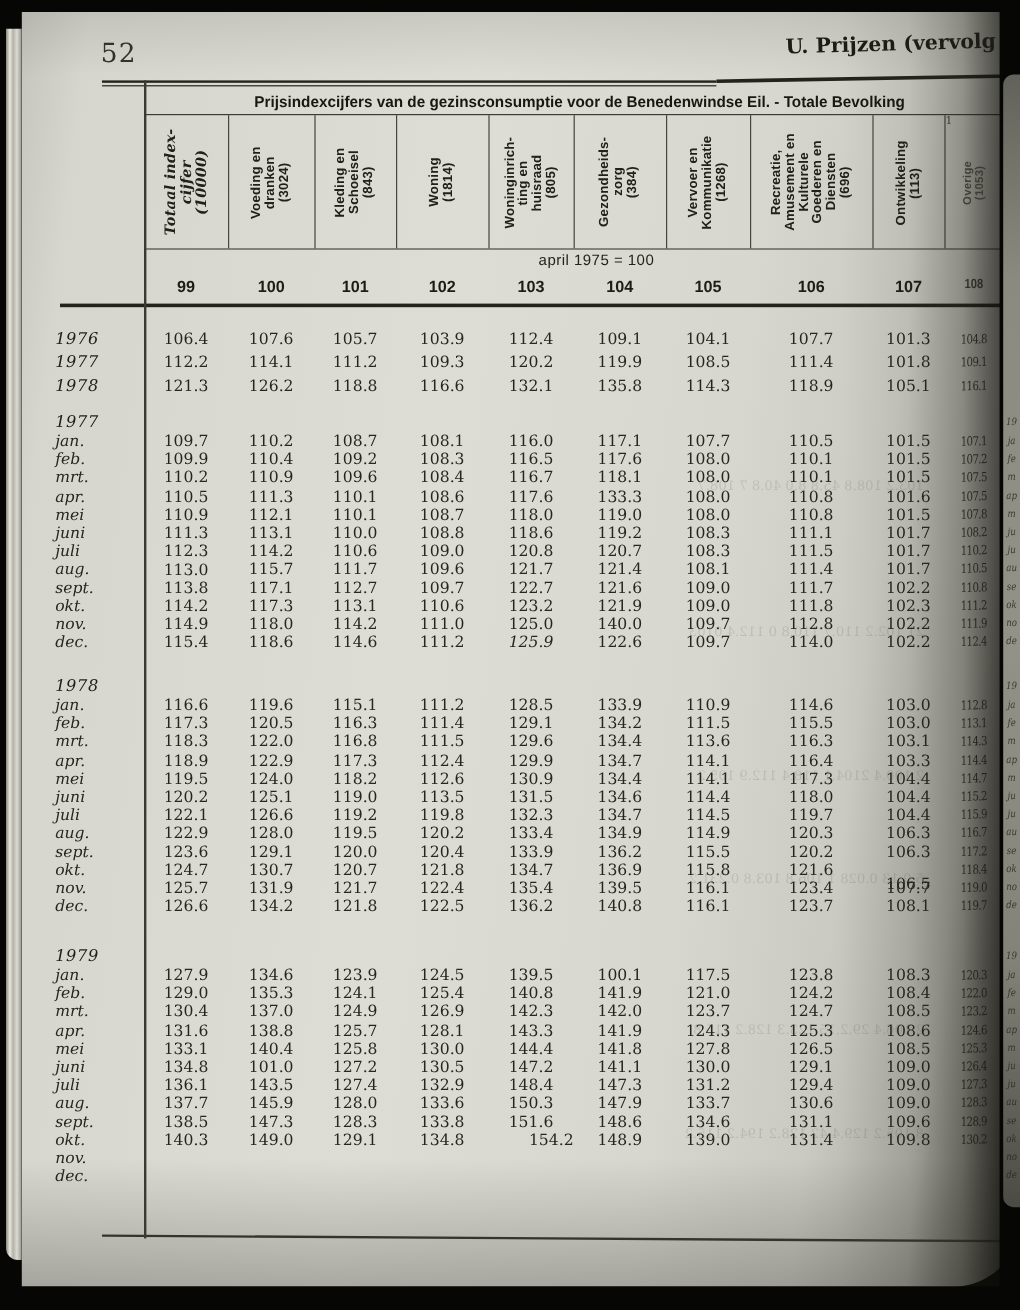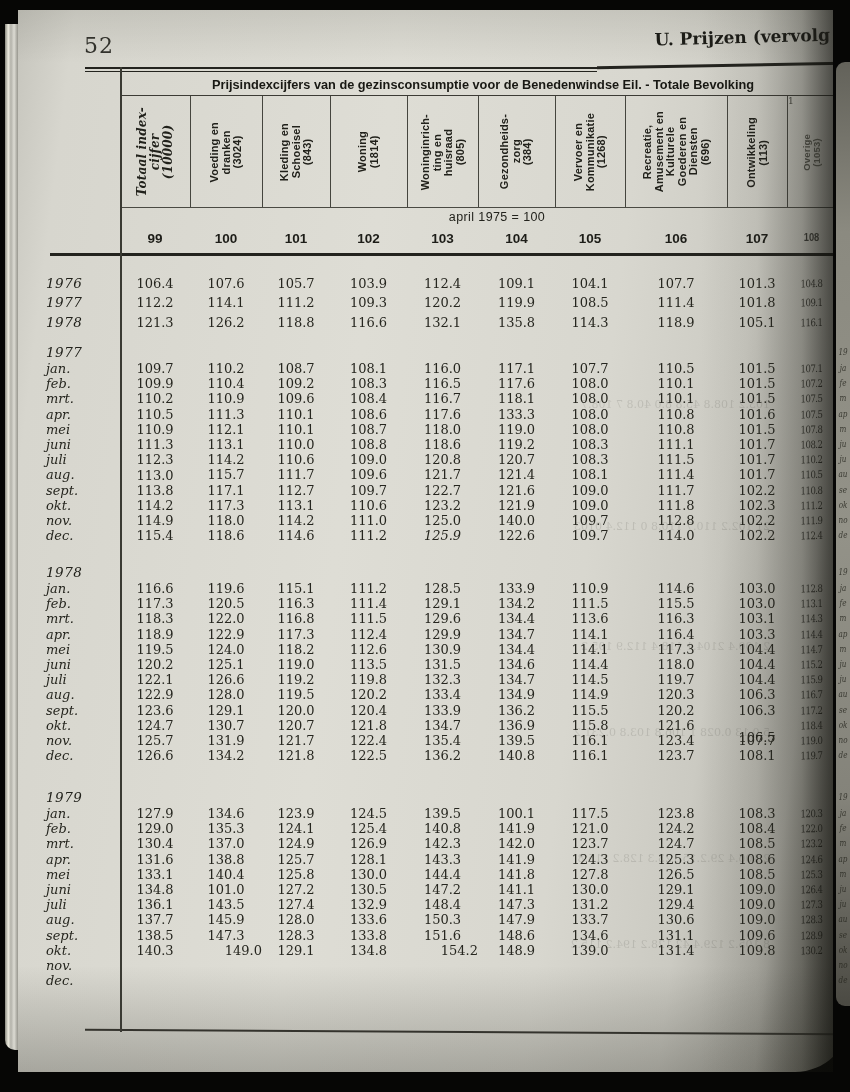--- a/index.html
+++ b/index.html
@@ -550,21 +550,21 @@
       <div class="num" style="left: 262px; width: 68px; top: 927.6px;">128.3</div>
       <div class="num" style="left: 330px; width: 77px; top: 927.6px;">133.8</div>
       <div class="num" style="left: 407px; width: 71px; top: 927.6px;">151.6</div>
       <div class="num" style="left: 478px; width: 77px; top: 927.6px;">148.6</div>
       <div class="num" style="left: 555px; width: 70px; top: 927.6px;">134.6</div>
       <div class="num" style="left: 625px; width: 102px; top: 927.6px;">131.1</div>
       <div class="num" style="left: 727px; width: 60px; top: 927.6px;">109.6</div>
       <div class="num col108" style="left: 787px; width: 49px; top: 927.6px;">128.9</div>
       <div class="rlabel" style="top: 942.8px;">okt.</div>
       <div class="num" style="left: 120px; width: 70px; top: 942.8px;">140.3</div>
-      <div class="num" style="left: 190px; width: 72px; top: 942.8px; text-align: right;">149.0</div>
+      <div class="num" style="left: 190px; width: 72px; top: 942.8px;">149.0</div>
       <div class="num" style="left: 262px; width: 68px; top: 942.8px;">129.1</div>
       <div class="num" style="left: 330px; width: 77px; top: 942.8px;">134.8</div>
       <div class="num" style="left: 407px; width: 71px; top: 942.8px; text-align: right;">154.2</div>
       <div class="num" style="left: 478px; width: 77px; top: 942.8px;">148.9</div>
       <div class="num" style="left: 555px; width: 70px; top: 942.8px;">139.0</div>
       <div class="num" style="left: 625px; width: 102px; top: 942.8px;">131.4</div>
       <div class="num" style="left: 727px; width: 60px; top: 942.8px;">109.8</div>
       <div class="num col108" style="left: 787px; width: 49px; top: 942.8px;">130.2</div>
       <div class="rlabel" style="top: 958px;">nov.</div>
       <div class="rlabel" style="top: 973.2px;">dec.</div>

